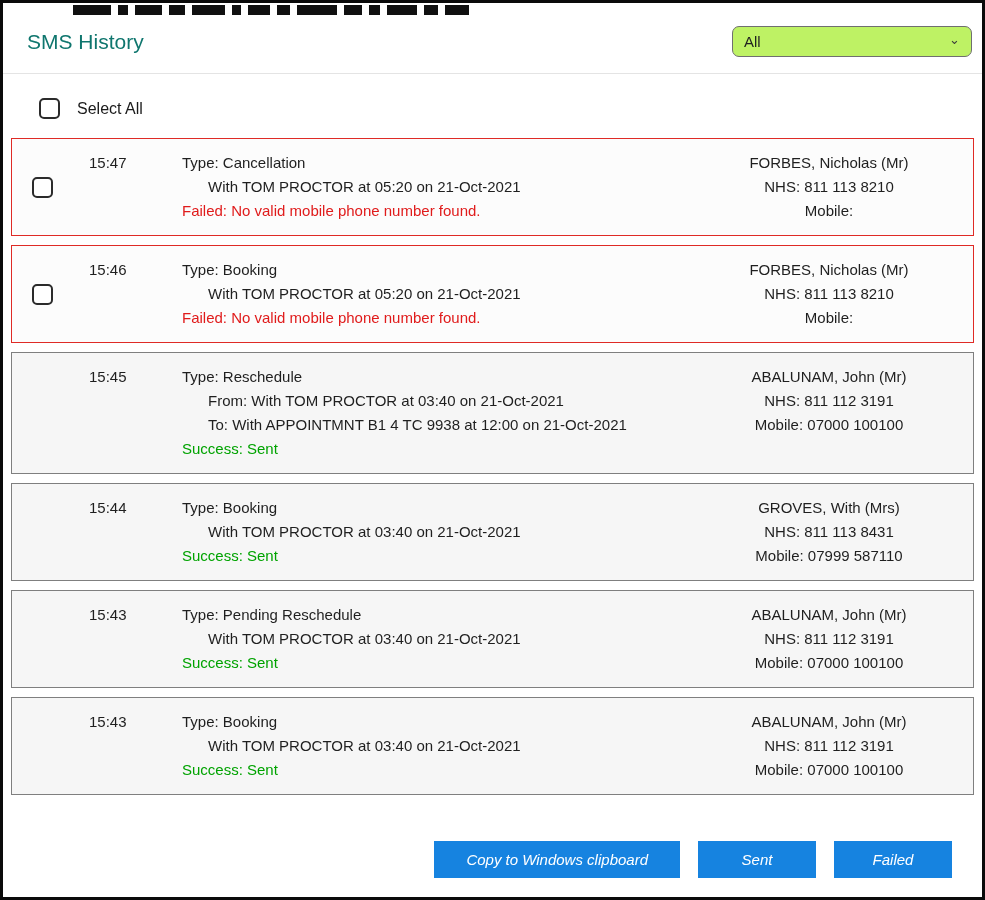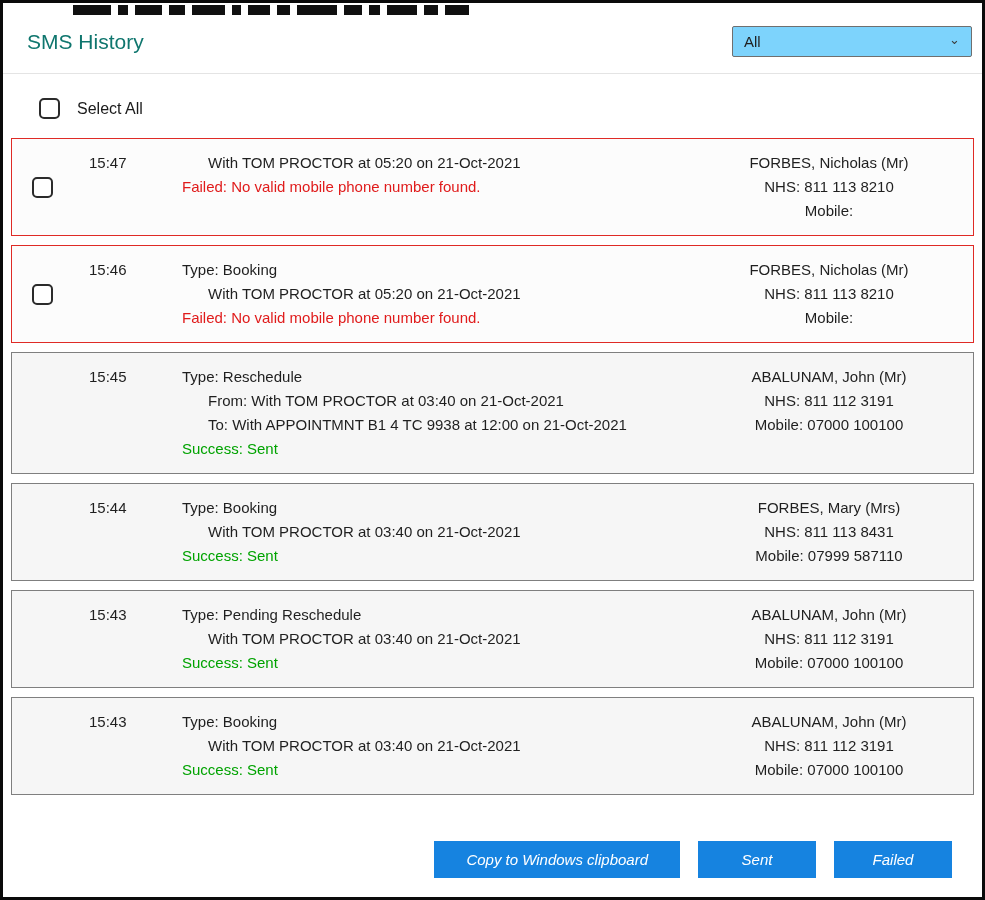--- a/index.html
+++ b/index.html
@@ -24,22 +24,22 @@
   }
   .top-strip .blob{background:#101010;height:10px;flex:0 0 auto;}
 
   .header-row{
     display:flex;align-items:center;justify-content:space-between;
     padding:8px 10px 16px 24px;
   }
   .title{font-size:21px;color:#0f766e;}
   .dropdown{
     width:240px;height:31px;
-    border:1px solid #6f6f6f;border-radius:2px;
-    background:#7dd3fc;
+    border:1px solid #6f6f6f;border-radius:7px;
+    background:#bef264;
     display:flex;align-items:center;justify-content:space-between;
     padding:0 11px;font-size:15px;color:#1f1f1f;cursor:default;
   }
   .dropdown .chev{font-size:13px;color:#3c3c3c;line-height:1;transform:translateY(-2px);}
 
   .divider{height:1px;background:#e4e4e4;}
 
   .select-all-row{
     display:flex;align-items:center;gap:17px;
     padding:24px 0 19px 36px;
@@ -124,20 +124,21 @@
   </div>
 
   <div class="list">
 
     <div class="row failed">
       <div class="cb-cell">
           <span class="checkbox"></span>
         </div>
       <div class="time">15:47</div>
       <div class="main">
+        <div>Type: Cancellation</div>
         <div class="detail">With TOM PROCTOR at 05:20 on 21-Oct-2021</div>
         <div class="status failed">Failed: No valid mobile phone number found.</div>
       </div>
       <div class="patient">
         <div>FORBES, Nicholas (Mr)</div>
         <div>NHS: 811 113 8210</div>
         <div>Mobile:</div>
       </div>
     </div>
 
@@ -176,21 +177,21 @@
 
     <div class="row">
       <div class="cb-cell"></div>
       <div class="time">15:44</div>
       <div class="main">
         <div>Type: Booking</div>
         <div class="detail">With TOM PROCTOR at 03:40 on 21-Oct-2021</div>
         <div class="status success">Success: Sent</div>
       </div>
       <div class="patient">
-        <div>FORBES, Mary (Mrs)</div>
+        <div>GROVES, With (Mrs)</div>
         <div>NHS: 811 113 8431</div>
         <div>Mobile: 07999 587110</div>
       </div>
     </div>
 
     <div class="row">
       <div class="cb-cell"></div>
       <div class="time">15:43</div>
       <div class="main">
         <div>Type: Pending Reschedule</div>

